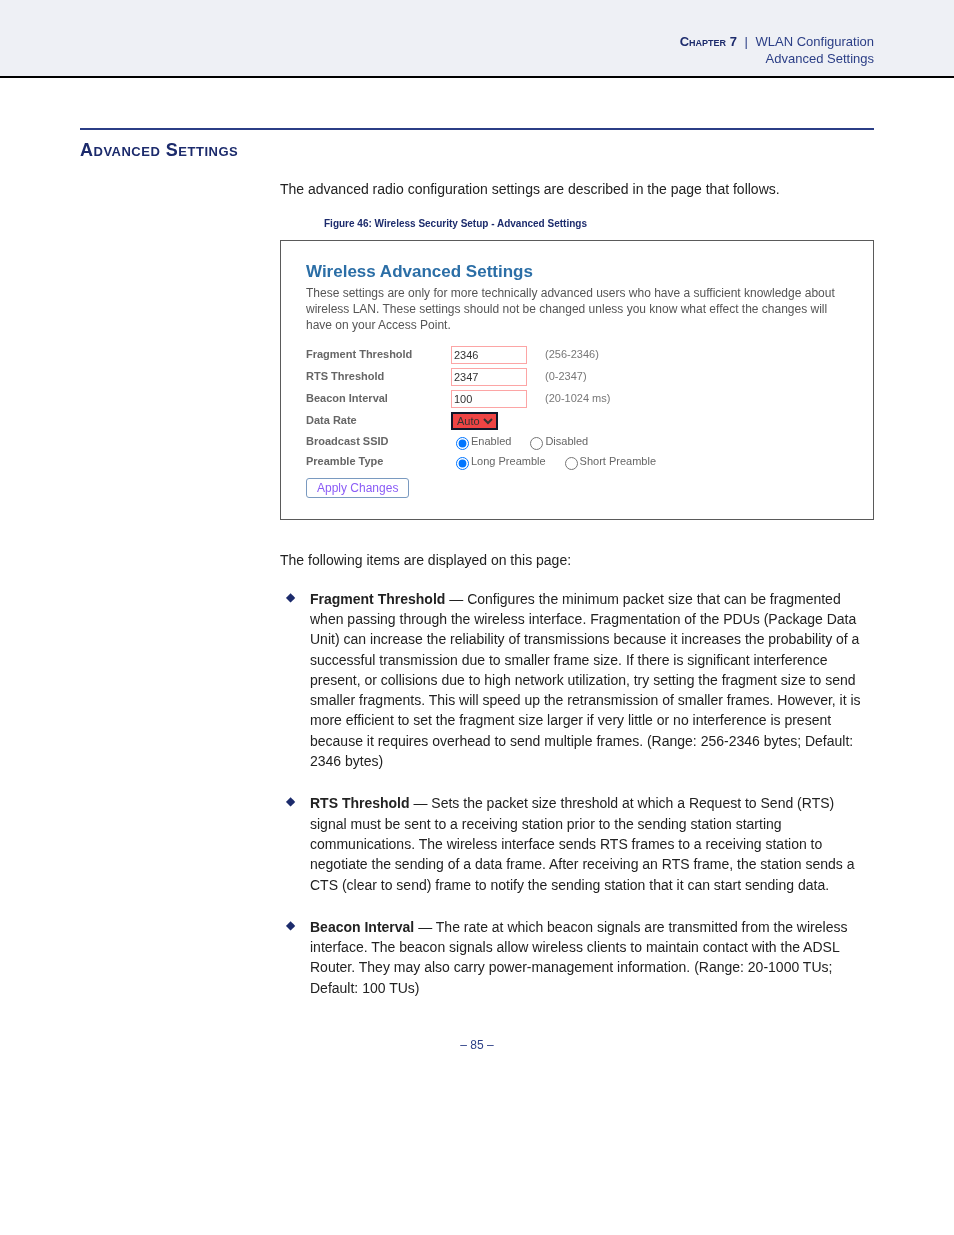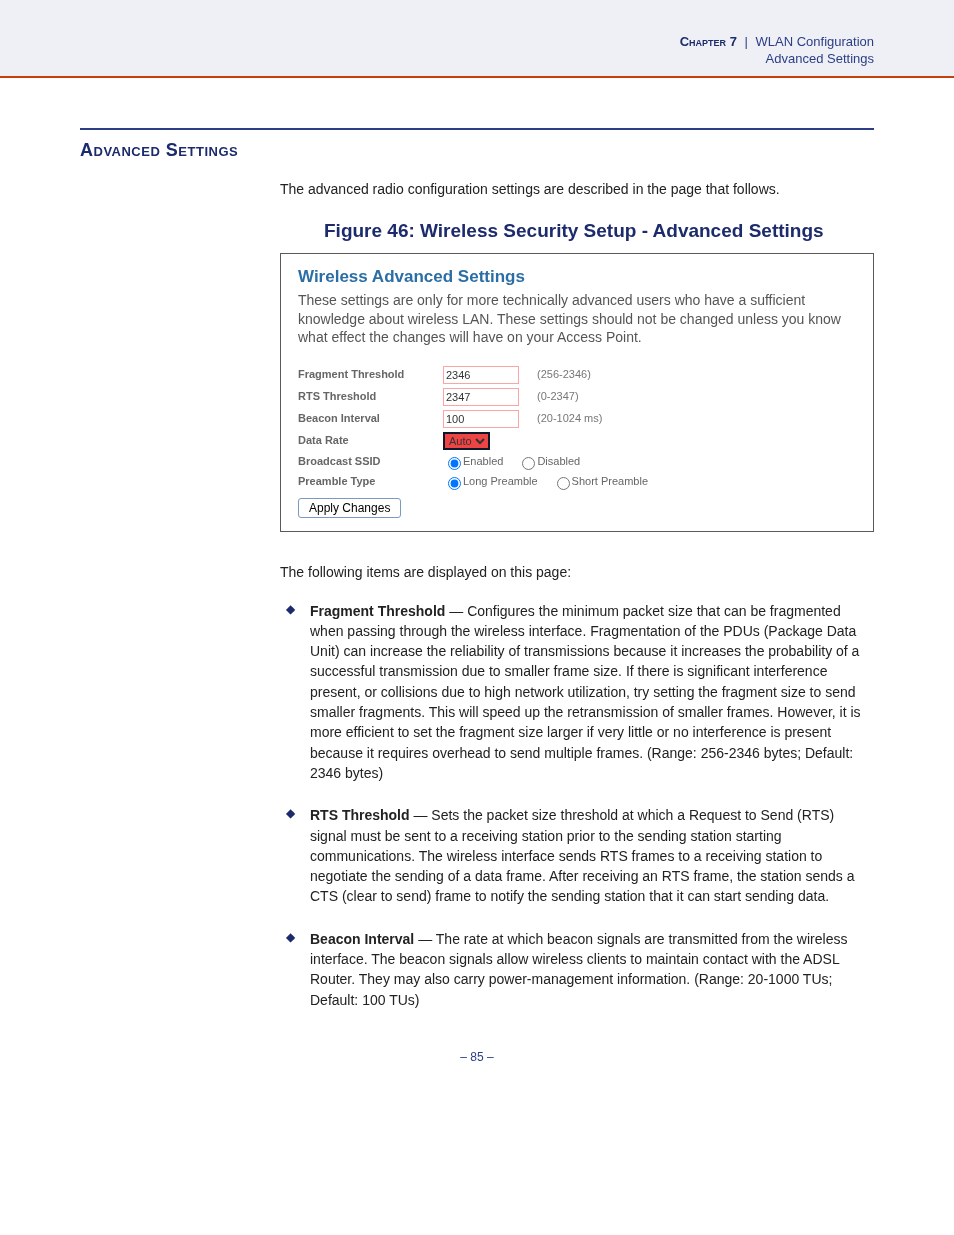--- a/index.html
+++ b/index.html
@@ -11,21 +11,21 @@
     font-size: 14px;
   }
   .page {
     width: 954px;
     min-height: 1235px;
     position: relative;
     background: #fff;
   }
   .hdr-band {
     background: #eef0f5;
-    border-bottom: 2px solid #c2410c;
+    border-bottom: 2px solid #000000;
     padding: 34px 80px 10px 80px;
     text-align: right;
   }
   .hdr-band .line1 {
     font-size: 13px;
     color: #2b3e86;
   }
   .hdr-band .chapter {
     font-weight: bold;
     font-variant: small-caps;
@@ -58,45 +58,45 @@
     margin-bottom: 18px;
   }
   .body-col {
     margin-left: 200px;
     font-size: 14px;
     line-height: 1.45;
   }
   .fig-caption {
     color: #1c2b6c;
     font-weight: bold;
-    font-size: 19px;
+    font-size: 10px;
     margin: 18px 0 8px 0;
     padding-left: 44px;
   }
   
   .panel {
     border: 1px solid #5a5a5a;
     background: #fff;
-    padding: 3px;
+    padding: 11px;
     font-family: Verdana, Geneva, sans-serif;
   }
   .panel-inner {
     padding: 8px 14px 10px 14px;
   }
   .panel-title {
     color: #2b6ea6;
     font-weight: bold;
     font-size: 17px;
     margin-bottom: 2px;
   }
   .panel-note {
-    font-size: 14px;
+    font-size: 12px;
     color: #555;
     line-height: 1.3;
-    margin-bottom: 20px;
+    margin-bottom: 13px;
   }
   .form-row {
     display: flex;
     align-items: center;
     font-size: 11px;
     color: #555;
     margin-bottom: 4px;
   }
   .form-label {
     width: 145px;
@@ -131,21 +131,21 @@
   }
   .radio-pair input {
     vertical-align: middle;
     margin-right: 2px;
   }
   .apply-btn {
     margin-top: 4px;
     border: 1px solid #7a9ac0;
     border-radius: 3px;
     background: #fff;
-    color: #000000;
+    color: #8b5cf6;
     font-size: 12px;
     padding: 2px 10px;
     font-family: Verdana, Geneva, sans-serif;
     cursor: pointer;
   }
   
   .intro-line {
     margin: 30px 0 18px 0;
   }
   ul.diamond {

